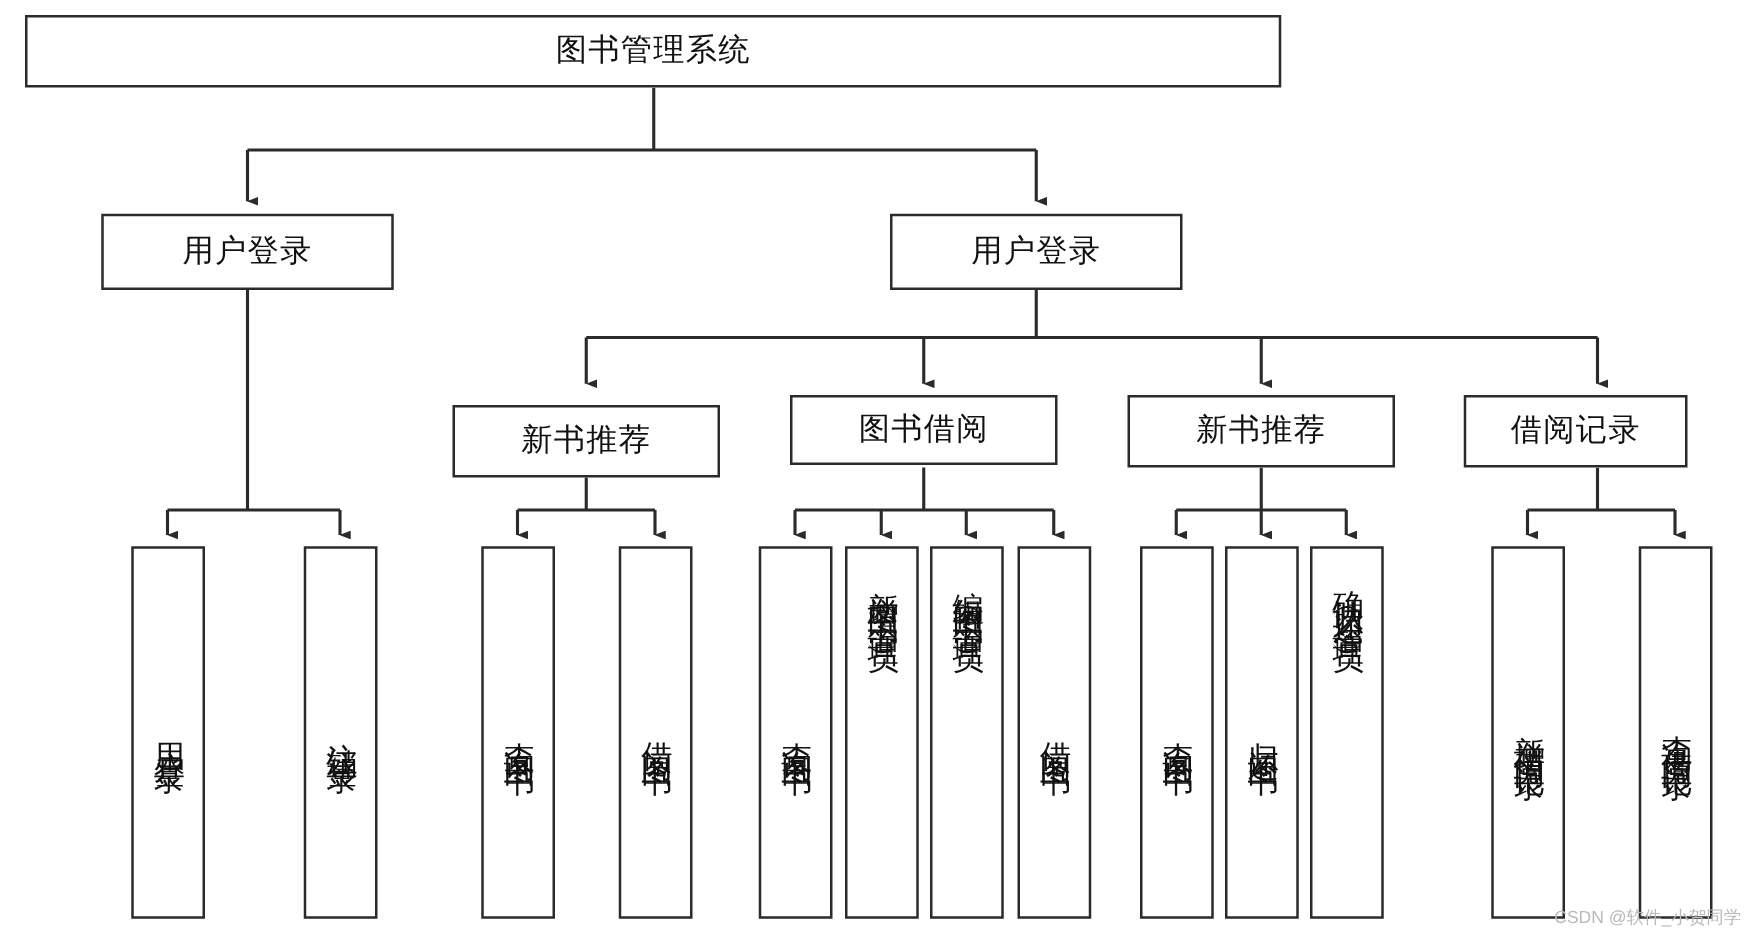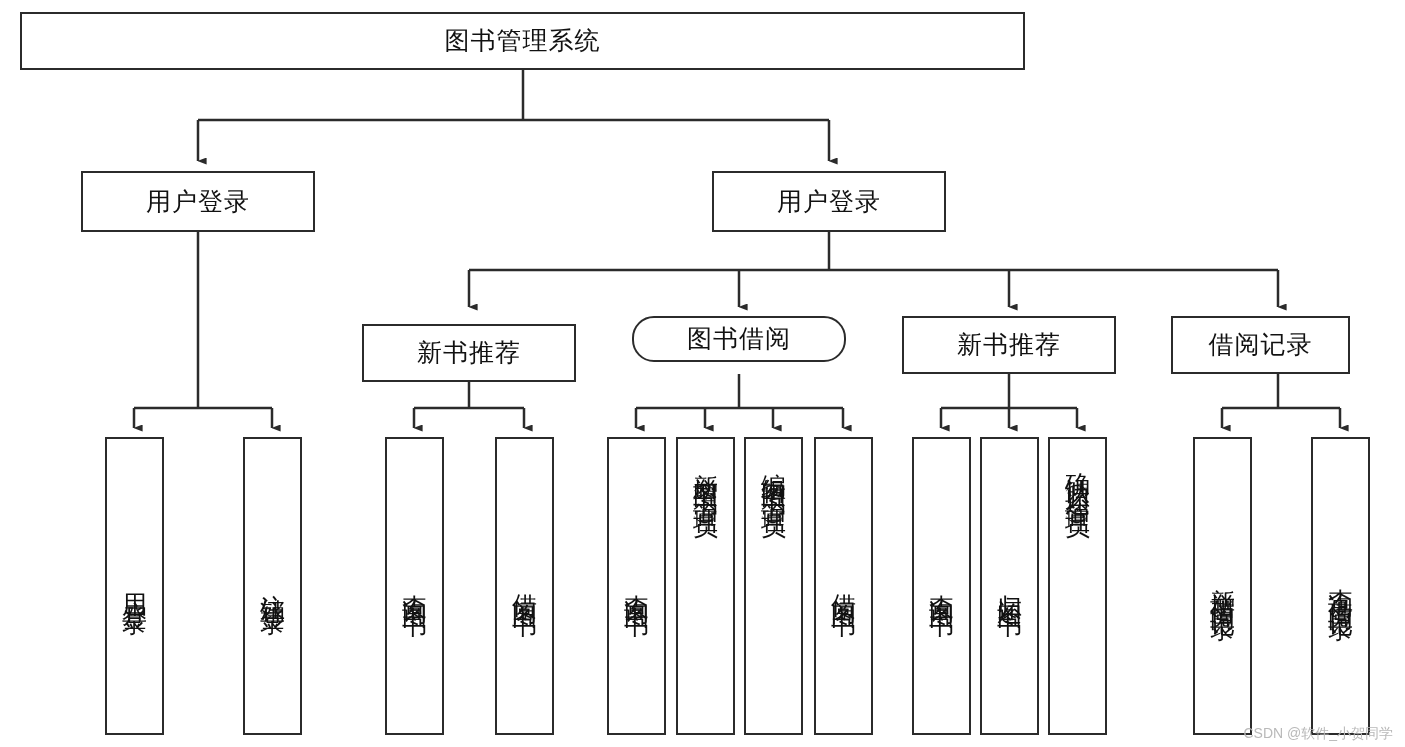--- a/index.html
+++ b/index.html
@@ -157,21 +157,21 @@
   </div>
 
   <div class="node horiz" style="left:712px; top:171px; width:234px; height:61px;">
     <span class="node-label">用户登录</span>
   </div>
 
   <div class="node horiz" style="left:362px; top:324px; width:214px; height:58px;">
     <span class="node-label">新书推荐</span>
   </div>
 
-  <div class="node horiz" style="left:632px; top:316px; width:214px; height:46px;border-radius:22px;">
+  <div class="node horiz" style="left:632px; top:316px; width:214px; height:56px;">
     <span class="node-label">图书借阅</span>
   </div>
 
   <div class="node horiz" style="left:902px; top:316px; width:214px; height:58px;">
     <span class="node-label">新书推荐</span>
   </div>
 
   <div class="node horiz" style="left:1171px; top:316px; width:179px; height:58px;">
     <span class="node-label">借阅记录</span>
   </div>

